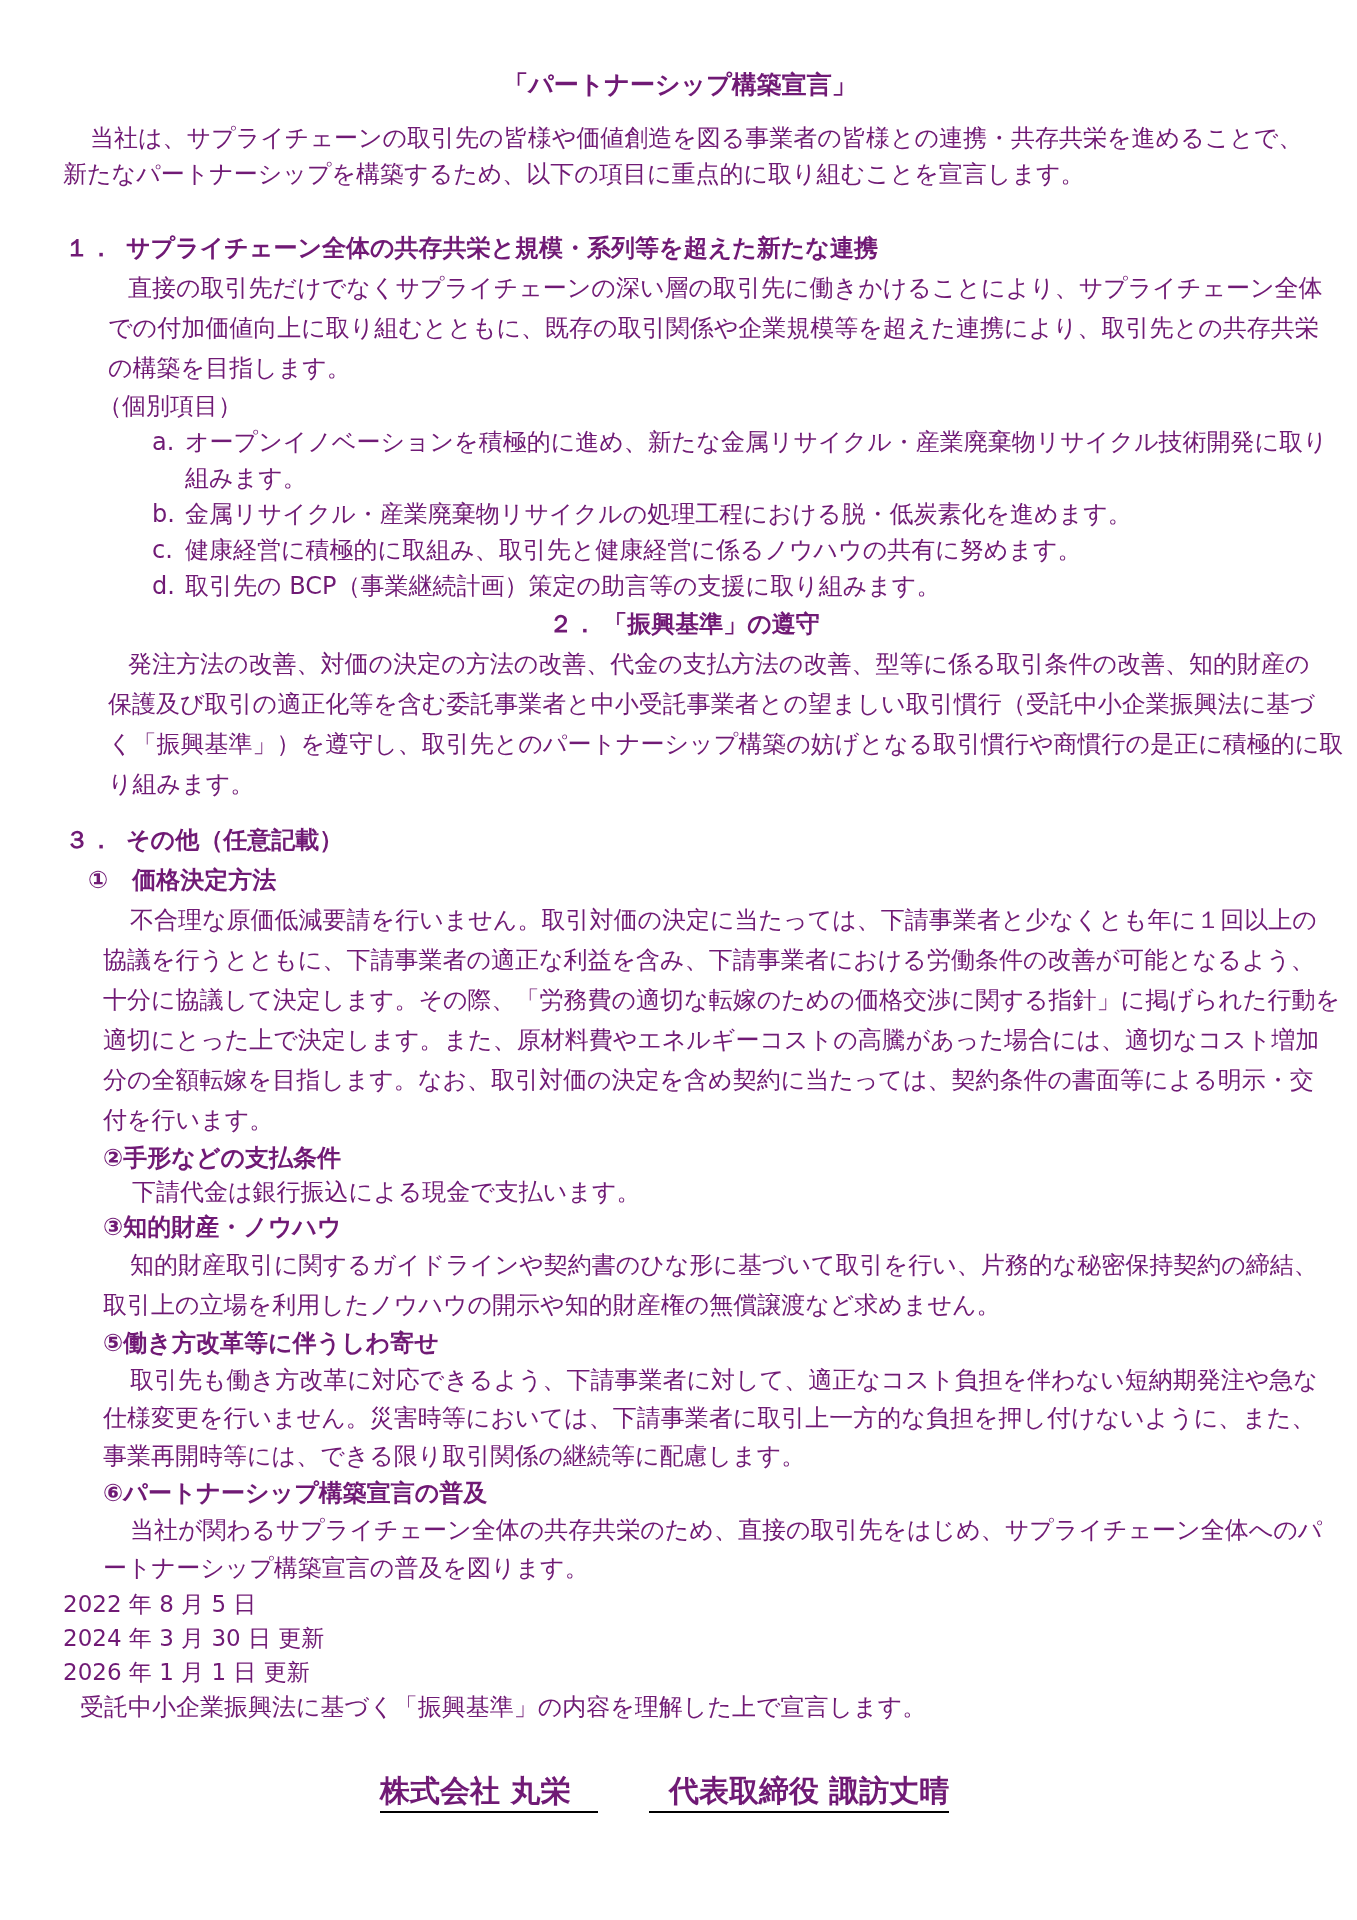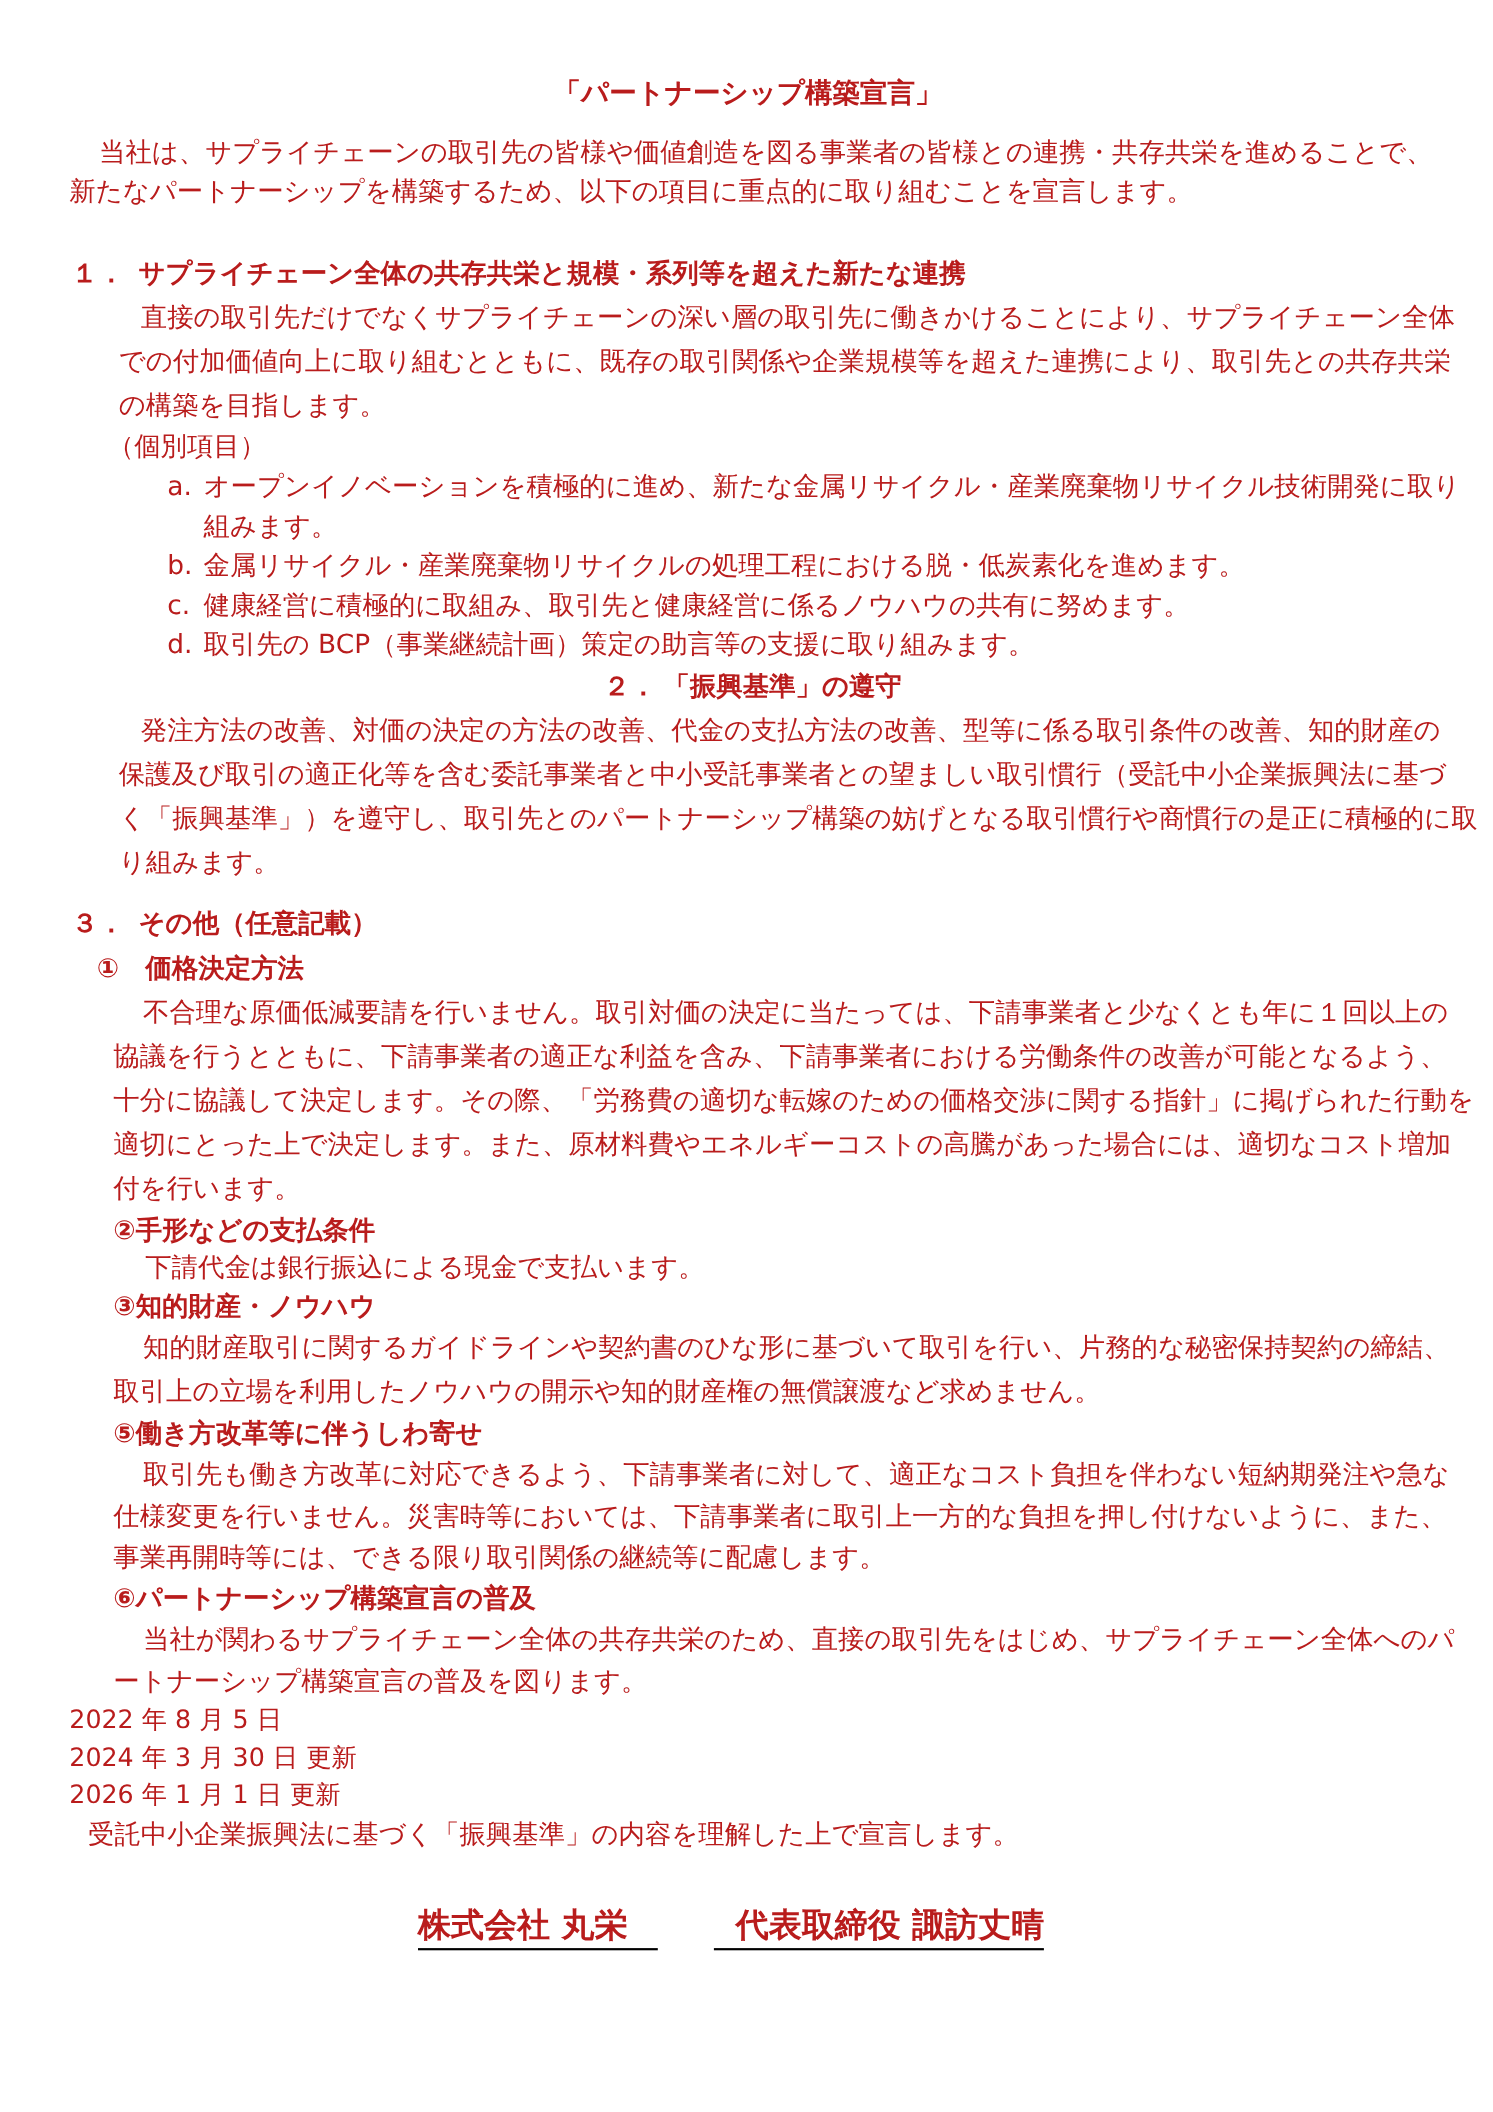--- a/index.html
+++ b/index.html
@@ -1,21 +1,21 @@
 <!DOCTYPE html>
 <html lang="ja"><head>
 <meta charset="utf-8">
 <style>
   html,body { margin:0; padding:0; background:#ffffff; }
   .page {
     position:relative;
     width:1357px; height:1920px;
     box-sizing:border-box;
     background:#ffffff;
-    color:#b91c1c;
+    color:#701a75;
     font-family:"DejaVu Sans","Liberation Sans",sans-serif;
     font-size:24px;
     padding:64px 60px 42px 63px;
     overflow:hidden;
   }
   .ln   { line-height:36px; white-space:nowrap; }
   .ln40 { line-height:40px; white-space:nowrap; }
   .ln38 { line-height:38px; white-space:nowrap; }
   .fl20 { padding-left:20px; }
   .fl27 { padding-left:27px; }
@@ -118,20 +118,21 @@
   <div class="sec-head s3-head">
     <span class="num">３．</span><span>その他（任意記載）</span>
   </div>
 
   <div class="sub1-head">①　価格決定方法</div>
   <div class="sub-body">
     <div class="ln40 fl27">不合理な原価低減要請を行いません。取引対価の決定に当たっては、下請事業者と少なくとも年に１回以上の</div>
     <div class="ln40">協議を行うとともに、下請事業者の適正な利益を含み、下請事業者における労働条件の改善が可能となるよう、</div>
     <div class="ln40">十分に協議して決定します。その際、「労務費の適切な転嫁のための価格交渉に関する指針」に掲げられた行動を</div>
     <div class="ln40">適切にとった上で決定します。また、原材料費やエネルギーコストの高騰があった場合には、適切なコスト増加</div>
+    <div class="ln40">分の全額転嫁を目指します。なお、取引対価の決定を含め契約に当たっては、契約条件の書面等による明示・交</div>
     <div class="ln40">付を行います。</div>
   </div>
 
   <div class="sub-head">②手形などの支払条件</div>
   <div class="sub2-body">
     <div class="lnp">下請代金は銀行振込による現金で支払います。</div>
   </div>
 
   <div class="sub-head">③知的財産・ノウハウ</div>
   <div class="sub-body">

